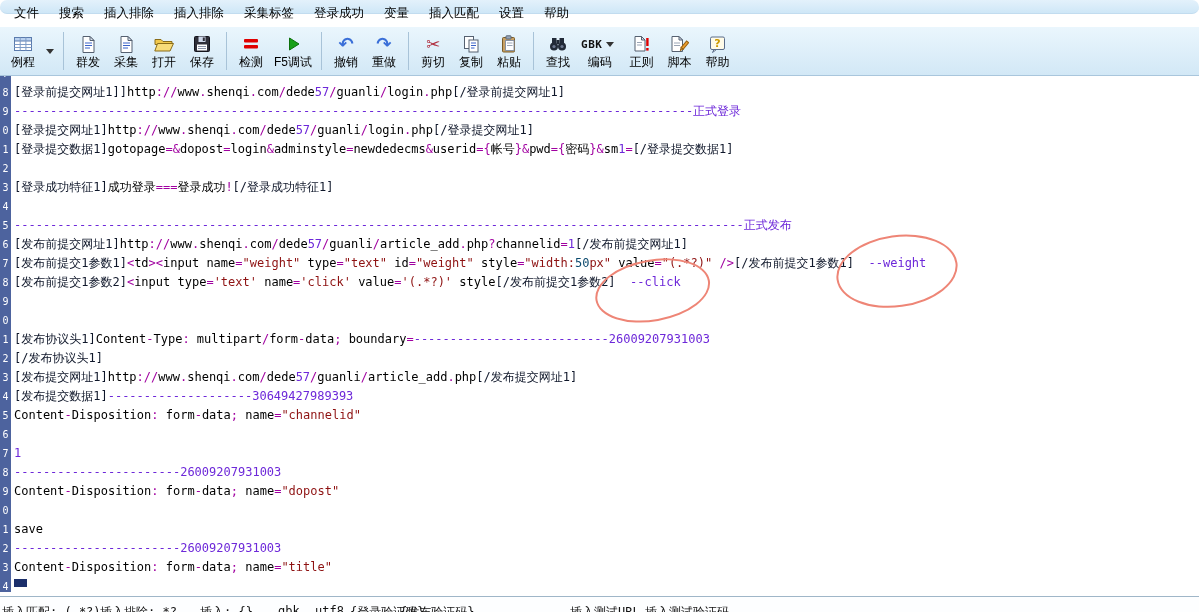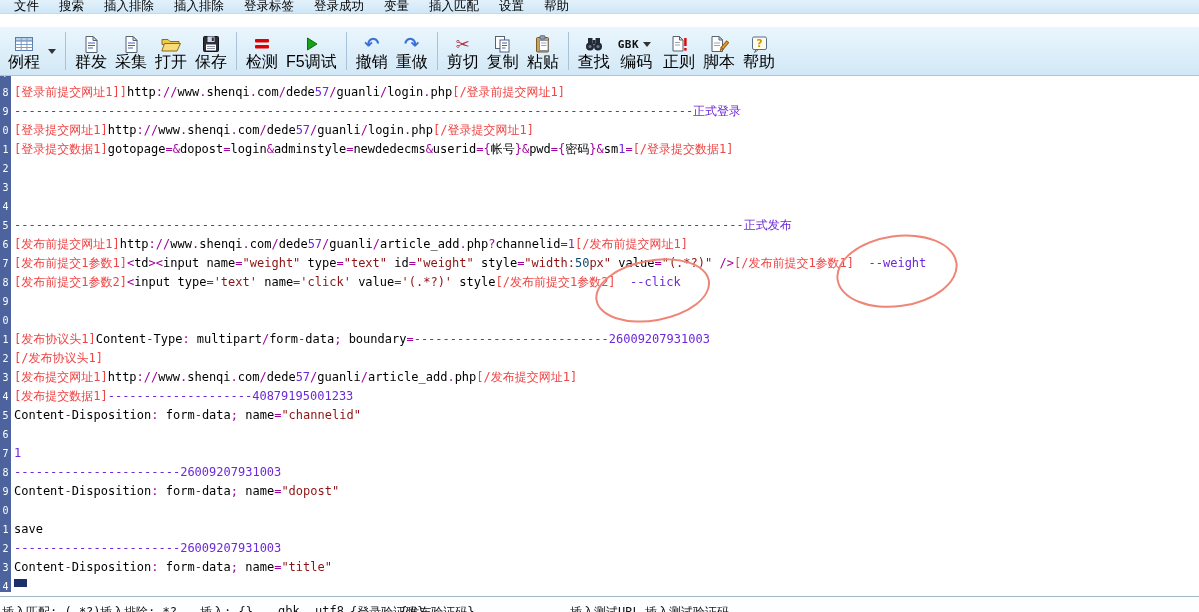--- a/index.html
+++ b/index.html
@@ -3,50 +3,50 @@
 <meta charset="utf-8">
 <style>
   * { margin:0; padding:0; box-sizing:border-box; }
   html,body { width:1199px; height:612px; overflow:hidden; background:#fff;
     font-family:"Liberation Sans","DejaVu Sans",sans-serif; }
   .app { position:relative; width:1199px; height:612px; background:#fff; }
 
   
   .menubar { position:absolute; top:0; left:0; right:0; height:14px;
     background:linear-gradient(#e3f1fb,#cfe7f7); border-bottom:1px solid #c2dcef;
-    display:flex; align-items:center; padding-left:4px; }
+    display:flex; align-items:flex-start; padding-left:4px;border-radius:9px; }
   .menu-item { font-size:12.5px; color:#000; padding:5px 10px; cursor:default; }
 
   
   .toolbar { position:absolute; top:27px; left:0; right:0; height:49px;
     background:linear-gradient(#eaf6fd,#d2e8f6); border-bottom:1px solid #a9c6dc;
     display:flex; align-items:center; padding-left:4px; }
   .tbtn { display:flex; flex-direction:column; align-items:center; justify-content:center;
     min-width:38px; height:46px; padding:1px 4px; cursor:default; }
   .ticon { height:22px; display:flex; align-items:center; justify-content:center; }
-  .tlabel { font-size:16px; color:#000; line-height:14px; white-space:nowrap; }
+  .tlabel { font-size:12px; color:#000; line-height:14px; white-space:nowrap; }
   .tsep { width:1px; height:38px; background:#a8c3d8; margin:0 5px; flex:0 0 1px; }
   .drop-arrow { width:0; height:0; border-left:4px solid transparent;
     border-right:4px solid transparent; border-top:5px solid #333; margin:0 4px; }
   .glyph-icon { font-family:"DejaVu Sans",sans-serif; font-size:18px; line-height:18px;
     color:#3a6fd8; font-weight:bold; }
   .scissors { color:#b03040; font-size:17px; }
   .gbk-txt { font-size:11px; font-weight:bold; color:#111; letter-spacing:0.5px;
     font-family:"DejaVu Sans Mono",monospace; }
   .gbk-wrap { display:flex; align-items:center; }
 
   
   .editor { position:absolute; top:76px; left:0; right:0; bottom:20px;
     background:#fff; overflow:hidden; }
   .lines { margin-top:-12px; }
   .line { display:flex; height:19px; line-height:19px; white-space:pre; }
   .gut { flex:0 0 11px; background:#4d639e; color:#fff; font-size:10px;
     text-align:center; font-family:"DejaVu Sans Mono",monospace; line-height:19px; }
   .code { padding-left:3px; font-family:"DejaVu Sans Mono",monospace; font-size:12px; }
-  .c-t { color:#ef4444; }
+  .c-t { color:#0f172a; }
   .c-k { color:#000; }
   .c-p { color:#a000a0; }
   .c-s { color:#8e1212; }
   .c-g { color:#6d28d9; }
   .c-b { color:#0c4a6e; }
   .c-blk { display:inline-block; width:13px; height:8px; background:#1c2f6b;
     vertical-align:top; margin-top:2px; }
 
   
   .annot-weight, .annot-click { position:relative; display:inline-block; }
@@ -71,21 +71,21 @@
 </head>
 <body>
 
 <div class="app">
 
   <div class="menubar">
     <span class="menu-item">文件</span>
     <span class="menu-item">搜索</span>
     <span class="menu-item">插入排除</span>
     <span class="menu-item">插入排除</span>
-    <span class="menu-item">登录标签</span>
+    <span class="menu-item">采集标签</span>
     <span class="menu-item">登录成功</span>
     <span class="menu-item">变量</span>
     <span class="menu-item">插入匹配</span>
     <span class="menu-item">设置</span>
     <span class="menu-item">帮助</span>
   </div>
 
   <div class="toolbar">
 
     <div class="tbtn">
@@ -284,32 +284,32 @@
   </div>
 
   <div class="editor">
     <div class="lines">
         <div class="line"><span class="gut">7</span><span class="code"></span></div>
         <div class="line"><span class="gut">8</span><span class="code"><span class="c-t">[登录前提交网址1]]</span><span class="c-k">http</span><span class="c-p">://</span><span class="c-k">www</span><span class="c-p">.</span><span class="c-k">shenqi</span><span class="c-p">.</span><span class="c-k">com</span><span class="c-p">/</span><span class="c-k">dede</span><span class="c-g">57</span><span class="c-p">/</span><span class="c-k">guanli</span><span class="c-p">/</span><span class="c-k">login</span><span class="c-p">.</span><span class="c-k">php</span><span class="c-t">[/登录前提交网址1]</span></span></div>
         <div class="line"><span class="gut">9</span><span class="code"><span class="c-g">----------------------------------------------------------------------------------------------正式登录</span></span></div>
         <div class="line"><span class="gut">0</span><span class="code"><span class="c-t">[登录提交网址1]</span><span class="c-k">http</span><span class="c-p">://</span><span class="c-k">www</span><span class="c-p">.</span><span class="c-k">shenqi</span><span class="c-p">.</span><span class="c-k">com</span><span class="c-p">/</span><span class="c-k">dede</span><span class="c-g">57</span><span class="c-p">/</span><span class="c-k">guanli</span><span class="c-p">/</span><span class="c-k">login</span><span class="c-p">.</span><span class="c-k">php</span><span class="c-t">[/登录提交网址1]</span></span></div>
         <div class="line"><span class="gut">1</span><span class="code"><span class="c-t">[登录提交数据1]</span><span class="c-k">gotopage</span><span class="c-p">=&amp;</span><span class="c-k">dopost</span><span class="c-p">=</span><span class="c-k">login</span><span class="c-p">&amp;</span><span class="c-k">adminstyle</span><span class="c-p">=</span><span class="c-k">newdedecms</span><span class="c-p">&amp;</span><span class="c-k">userid</span><span class="c-p">={</span><span class="c-k">帐号</span><span class="c-p">}&amp;</span><span class="c-k">pwd</span><span class="c-p">={</span><span class="c-k">密码</span><span class="c-p">}&amp;</span><span class="c-k">sm</span><span class="c-g">1</span><span class="c-p">=</span><span class="c-t">[/登录提交数据1]</span></span></div>
         <div class="line"><span class="gut">2</span><span class="code"></span></div>
-        <div class="line"><span class="gut">3</span></div>
+        <div class="line"><span class="gut">3</span><span class="code"><span class="c-t">[登录成功特征1]</span><span class="c-k">成功登录</span><span class="c-p">===</span><span class="c-k">登录成功</span><span class="c-p">!</span><span class="c-t">[/登录成功特征1]</span></span></div>
         <div class="line"><span class="gut">4</span><span class="code"></span></div>
         <div class="line"><span class="gut">5</span><span class="code"><span class="c-g">-----------------------------------------------------------------------------------------------------正式发布</span></span></div>
         <div class="line"><span class="gut">6</span><span class="code"><span class="c-t">[发布前提交网址1]</span><span class="c-k">http</span><span class="c-p">://</span><span class="c-k">www</span><span class="c-p">.</span><span class="c-k">shenqi</span><span class="c-p">.</span><span class="c-k">com</span><span class="c-p">/</span><span class="c-k">dede</span><span class="c-g">57</span><span class="c-p">/</span><span class="c-k">guanli</span><span class="c-p">/</span><span class="c-k">article_add</span><span class="c-p">.</span><span class="c-k">php</span><span class="c-p">?</span><span class="c-k">channelid</span><span class="c-p">=</span><span class="c-g">1</span><span class="c-t">[/发布前提交网址1]</span></span></div>
         <div class="line"><span class="gut">7</span><span class="code"><span class="c-t">[发布前提交1参数1]</span><span class="c-p">&lt;</span><span class="c-k">td</span><span class="c-p">&gt;&lt;</span><span class="c-k">input</span><span class="c-k"> name</span><span class="c-p">=</span><span class="c-s">"weight"</span><span class="c-k"> type</span><span class="c-p">=</span><span class="c-s">"text"</span><span class="c-k"> id</span><span class="c-p">=</span><span class="c-s">"weight"</span><span class="c-k"> style</span><span class="c-p">=</span><span class="c-s">"width:</span><span class="c-b">50</span><span class="c-s">px"</span><span class="c-k"> value</span><span class="c-p">=</span><span class="c-s">"(.*?)"</span><span class="c-p"> /&gt;</span><span class="c-t">[/发布前提交1参数1]</span><span class="c-k">  </span><span class="c-g annot-weight">--weight</span></span></div>
         <div class="line"><span class="gut">8</span><span class="code"><span class="c-t">[发布前提交1参数2]</span><span class="c-p">&lt;</span><span class="c-k">input</span><span class="c-k"> type</span><span class="c-p">=</span><span class="c-s">'text'</span><span class="c-k"> name</span><span class="c-p">=</span><span class="c-s">'click'</span><span class="c-k"> value</span><span class="c-p">=</span><span class="c-s">'(.*?)'</span><span class="c-k"> style</span><span class="c-t">[/发布前提交1参数2]</span><span class="c-k">  </span><span class="c-g annot-click">--click</span></span></div>
         <div class="line"><span class="gut">9</span><span class="code"></span></div>
         <div class="line"><span class="gut">0</span><span class="code"></span></div>
         <div class="line"><span class="gut">1</span><span class="code"><span class="c-t">[发布协议头1]</span><span class="c-k">Content</span><span class="c-p">-</span><span class="c-k">Type</span><span class="c-p">:</span><span class="c-k"> multipart</span><span class="c-p">/</span><span class="c-k">form</span><span class="c-p">-</span><span class="c-k">data</span><span class="c-p">;</span><span class="c-k"> boundary</span><span class="c-p">=</span><span class="c-g">---------------------------26009207931003</span></span></div>
         <div class="line"><span class="gut">2</span><span class="code"><span class="c-t">[/发布协议头1]</span></span></div>
         <div class="line"><span class="gut">3</span><span class="code"><span class="c-t">[发布提交网址1]</span><span class="c-k">http</span><span class="c-p">://</span><span class="c-k">www</span><span class="c-p">.</span><span class="c-k">shenqi</span><span class="c-p">.</span><span class="c-k">com</span><span class="c-p">/</span><span class="c-k">dede</span><span class="c-g">57</span><span class="c-p">/</span><span class="c-k">guanli</span><span class="c-p">/</span><span class="c-k">article_add</span><span class="c-p">.</span><span class="c-k">php</span><span class="c-t">[/发布提交网址1]</span></span></div>
-        <div class="line"><span class="gut">4</span><span class="code"><span class="c-t">[发布提交数据1]</span><span class="c-g">--------------------40879195001233</span></span></div>
+        <div class="line"><span class="gut">4</span><span class="code"><span class="c-t">[发布提交数据1]</span><span class="c-g">--------------------30649427989393</span></span></div>
         <div class="line"><span class="gut">5</span><span class="code"><span class="c-k">Content</span><span class="c-p">-</span><span class="c-k">Disposition</span><span class="c-p">:</span><span class="c-k"> form</span><span class="c-p">-</span><span class="c-k">data</span><span class="c-p">;</span><span class="c-k"> name</span><span class="c-p">=</span><span class="c-s">"channelid"</span></span></div>
         <div class="line"><span class="gut">6</span><span class="code"></span></div>
         <div class="line"><span class="gut">7</span><span class="code"><span class="c-g">1</span></span></div>
         <div class="line"><span class="gut">8</span><span class="code"><span class="c-g">-----------------------26009207931003</span></span></div>
         <div class="line"><span class="gut">9</span><span class="code"><span class="c-k">Content</span><span class="c-p">-</span><span class="c-k">Disposition</span><span class="c-p">:</span><span class="c-k"> form</span><span class="c-p">-</span><span class="c-k">data</span><span class="c-p">;</span><span class="c-k"> name</span><span class="c-p">=</span><span class="c-s">"dopost"</span></span></div>
         <div class="line"><span class="gut">0</span><span class="code"></span></div>
         <div class="line"><span class="gut">1</span><span class="code"><span class="c-k">save</span></span></div>
         <div class="line"><span class="gut">2</span><span class="code"><span class="c-g">-----------------------26009207931003</span></span></div>
         <div class="line"><span class="gut">3</span><span class="code"><span class="c-k">Content</span><span class="c-p">-</span><span class="c-k">Disposition</span><span class="c-p">:</span><span class="c-k"> form</span><span class="c-p">-</span><span class="c-k">data</span><span class="c-p">;</span><span class="c-k"> name</span><span class="c-p">=</span><span class="c-s">"title"</span></span></div>
         <div class="line"><span class="gut">4</span><span class="code"><span class="c-blk"></span></span></div>

